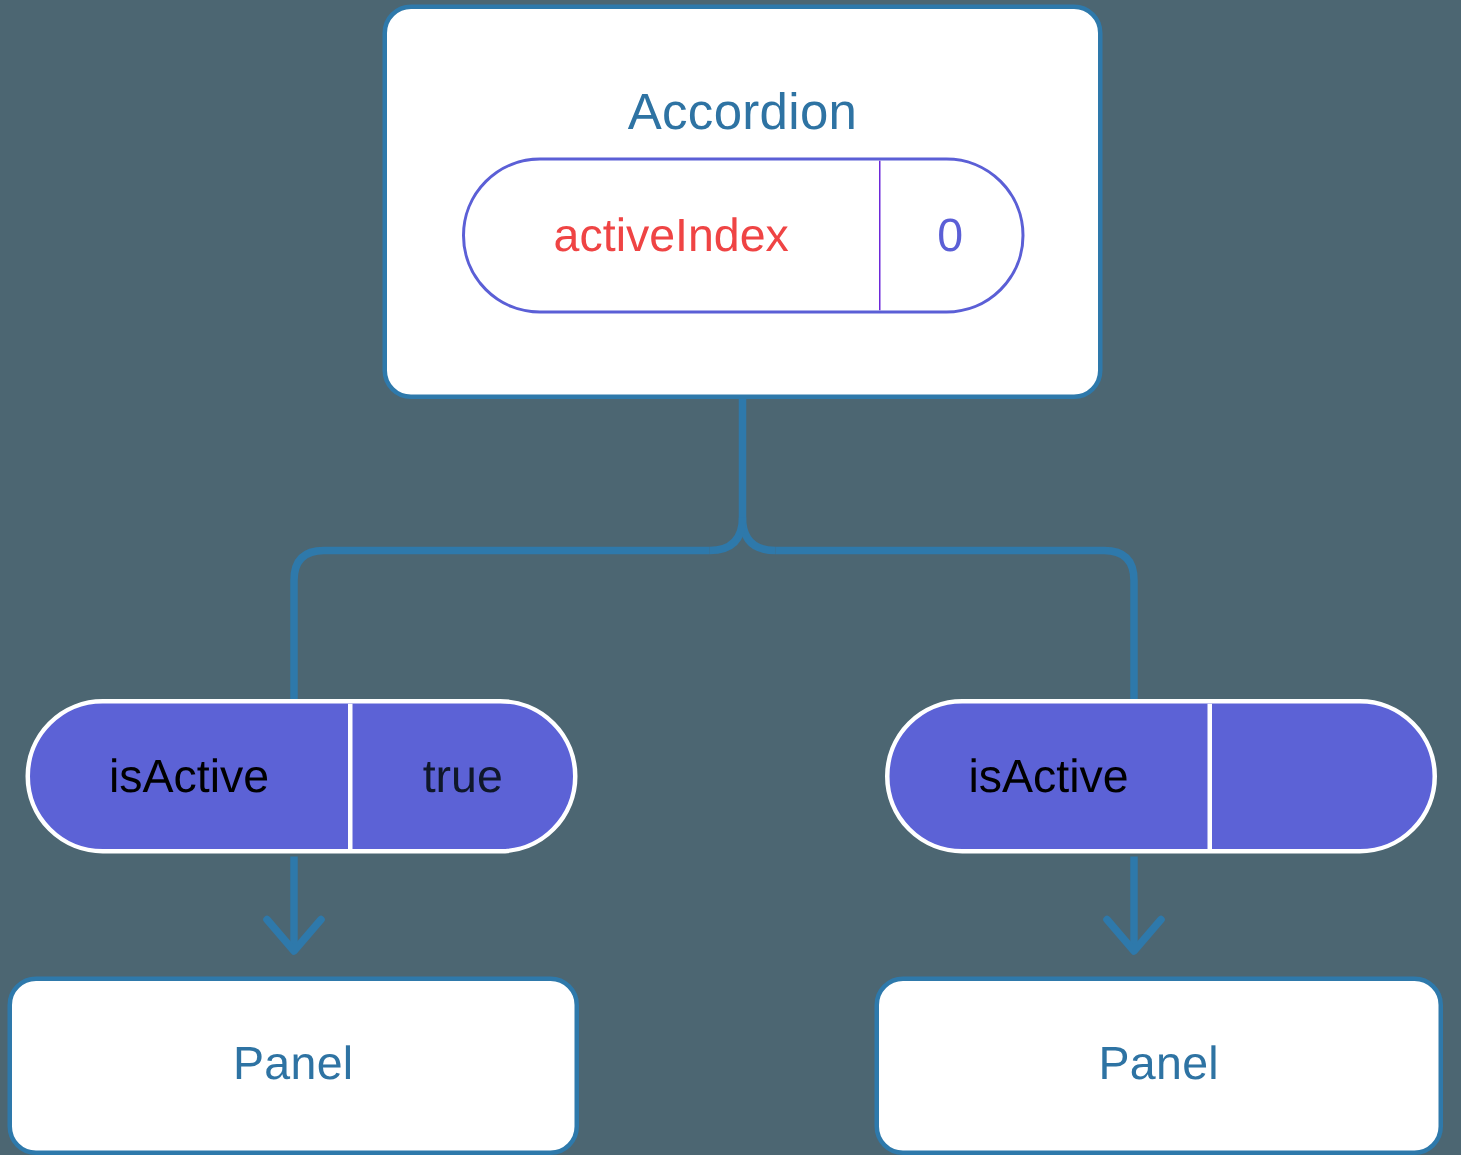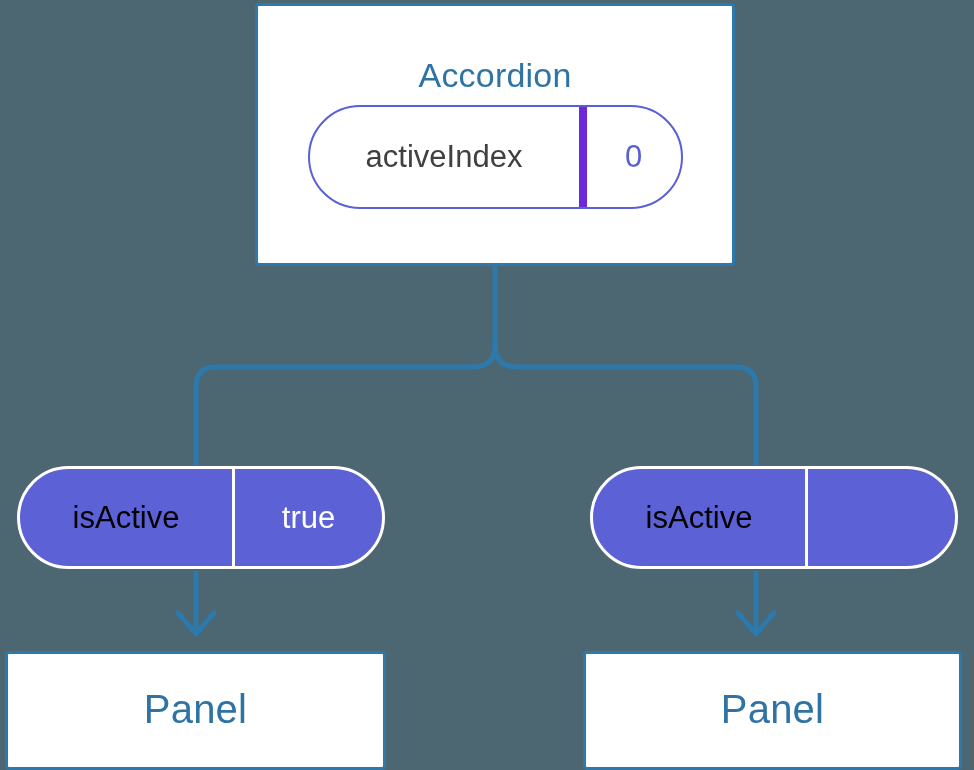--- a/index.html
+++ b/index.html
@@ -33,21 +33,21 @@
   .node {
     position: absolute;
     z-index: 2;
     box-sizing: border-box;
   }
 
   
   .card {
     background: #ffffff;
     border: 3px solid #2e79ab;
-    border-radius: 4px;
+    border-radius: 19px;
     display: flex;
     flex-direction: column;
     align-items: center;
   }
   .card-title {
     color: #2e73a3;
     font-size: 34px;
     line-height: 1;
     font-weight: 400;
     letter-spacing: 0.2px;
@@ -72,21 +72,21 @@
     width: 381px;
     height: 119px;
   }
   #panel-right {
     left: 583px;
     top: 651px;
     width: 379px;
     height: 119px;
   }
   .panel-card .card-title {
-    font-size: 40px;
+    font-size: 31px;
   }
 
   
   .pill {
     display: flex;
     align-items: stretch;
     border-radius: 999px;
     overflow: hidden;
     box-sizing: border-box;
   }
@@ -98,22 +98,22 @@
     white-space: nowrap;
     box-sizing: border-box;
   }
 
   
   .pill-outline {
     border: 2px solid #5b5fd6;
     background: transparent;
   }
   .pill-outline .pill-key {
-    color: #404040;
-    border-right: 8px solid #6d28d9;
+    color: #ef4444;
+    border-right: 1px solid #6d28d9;
   }
   .pill-outline .pill-val {
     color: #5b5fd6;
   }
 
   #accordion-state {
     position: relative;
     margin-top: 13px;
     width: 375px;
     height: 104px;
@@ -125,21 +125,21 @@
   
   .pill-filled {
     background: #5c62d6;
     border: 3px solid #ffffff;
   }
   .pill-filled .pill-key {
     color: #000000;
     border-right: 3px solid #ffffff;
   }
   .pill-filled .pill-val {
-    color: #ffffff;
+    color: #0f172a;
   }
 
   #state-left {
     left: 17px;
     top: 466px;
     width: 368px;
     height: 103px;
     font-size: 31px;
   }
   #state-left .pill-key { width: 215px; }

